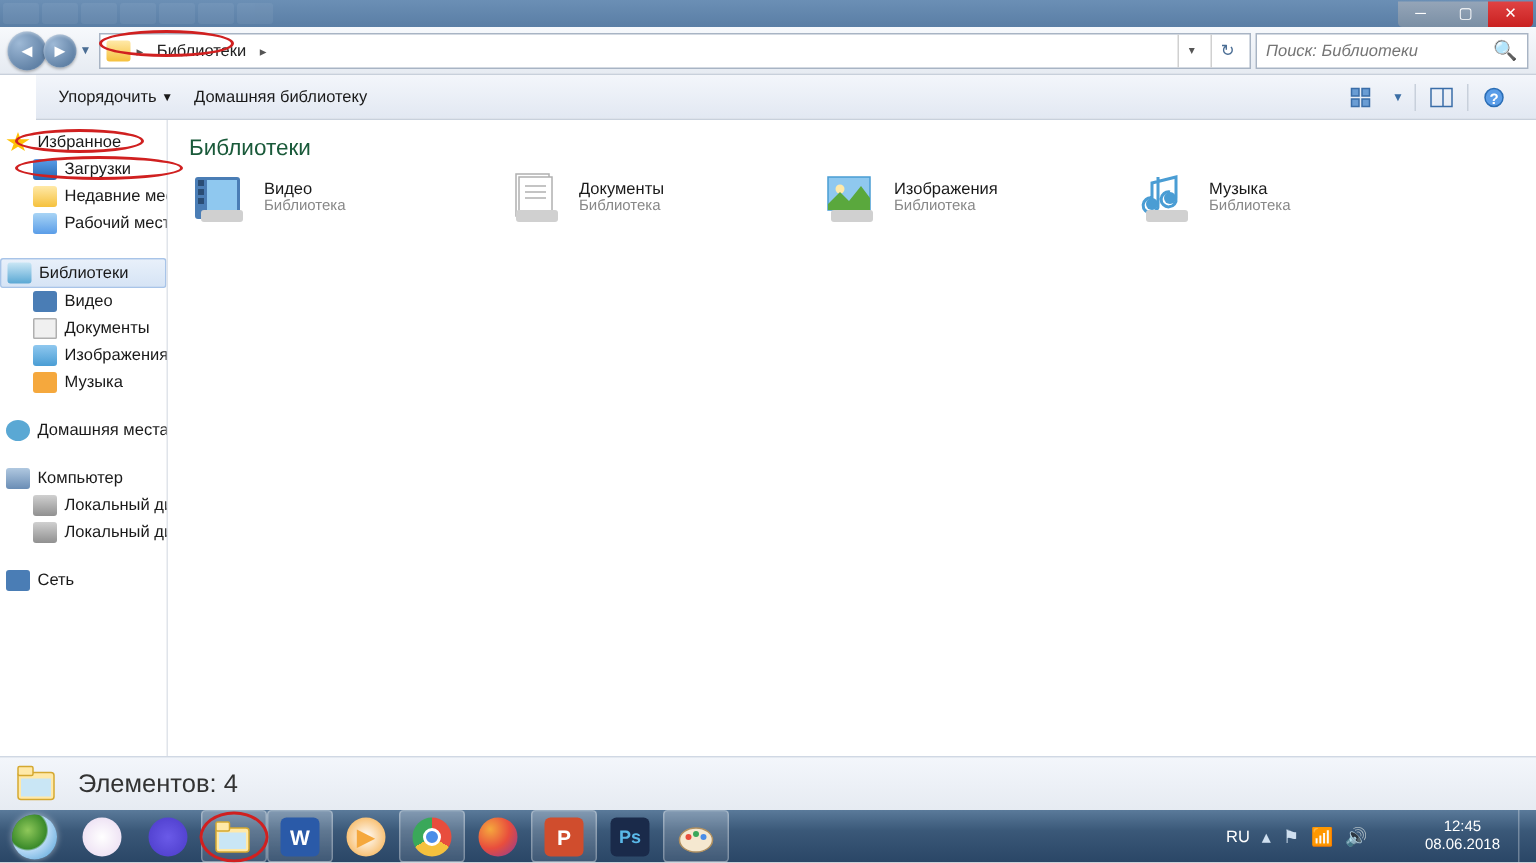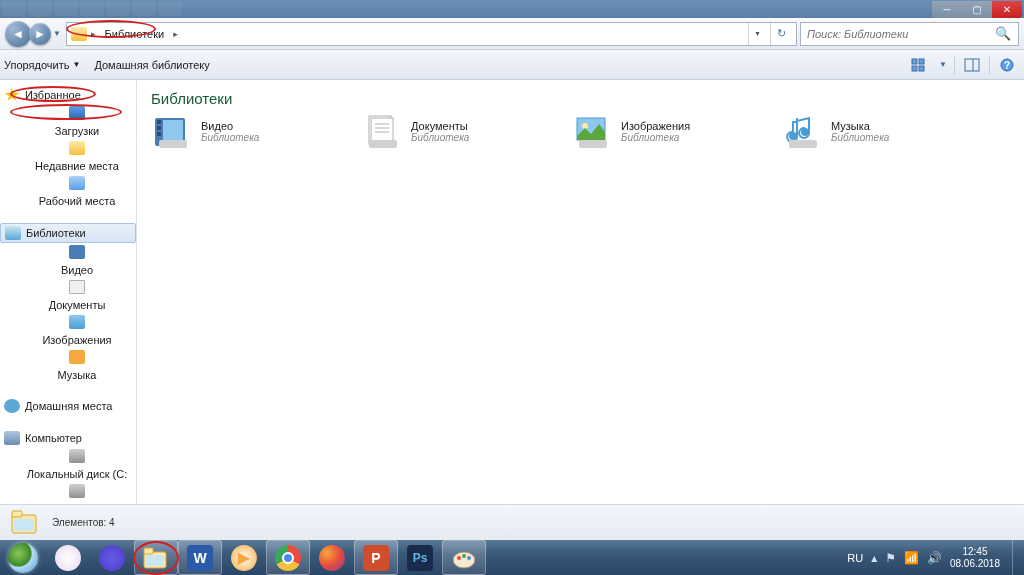--- a/index.html
+++ b/index.html
@@ -20,40 +20,40 @@
 .nav-btns { display: flex; align-items: center; }
 .nav-back, .nav-fwd { width: 26px; height: 26px; border-radius: 50%; background: radial-gradient(circle at 30% 30%, #9eb9d6, #4a6d94); display: flex; align-items: center; justify-content: center; color: #fff; font-size: 12px; box-shadow: inset 0 1px 2px rgba(255,255,255,0.4), 0 1px 2px rgba(0,0,0,0.3); }
 .nav-fwd { width: 22px; height: 22px; margin-left: -2px; }
 .nav-drop { width: 12px; height: 20px; display: flex; align-items: center; justify-content: center; font-size: 8px; color: #4a6d94; }
 .addressbar { flex: 1; height: 24px; background: #fff; border: 1px solid #a8b4c4; display: flex; align-items: center; padding: 0 4px; gap: 4px; position: relative; }
 .addressbar .folder-icon-small { width: 16px; height: 14px; background: linear-gradient(to bottom, #ffe9a8, #f5c13d); border-radius: 2px; }
 .addressbar .crumb { font-size: 11px; color: #222; padding: 2px 5px; }
 .addressbar .chev { font-size: 9px; color: #555; }
 .addr-refresh { width: 22px; display: flex; align-items: center; justify-content: center; border-left: 1px solid #d0d0d0; height: 100%; font-size: 11px; color: #4a6d94; }
 .addr-drop { width: 18px; display: flex; align-items: center; justify-content: center; border-left: 1px solid #d0d0d0; height: 100%; font-size: 8px; color: #555; }
-.searchbox { width: 219px; height: 24px; background: #fff; border: 1px solid #a8b4c4; display: flex; align-items: center; padding: 0 6px; }
+.searchbox { width: 182px; height: 24px; background: #fff; border: 1px solid #a8b4c4; display: flex; align-items: center; padding: 0 6px; }
 .searchbox input { border: none; outline: none; flex: 1; font-size: 11px; font-style: italic; color: #888; }
 .searchbox .mag { color: #3b6ea5; font-size: 13px; }
 
 
-.toolbar { height: 30px; background: linear-gradient(to bottom, #f3f6fb, #e2e8f2); display: flex; align-items: center; padding: 0 4px; border-bottom: 1px solid #c8d0db; justify-content: space-between; }
+.toolbar { height: 30px; background: linear-gradient(to bottom, #f3f6fb, #e2e8f2); display: flex; align-items: center; padding: 0 15px; border-bottom: 1px solid #c8d0db; justify-content: space-between; margin-left: 24px; }
 .toolbar-left { display: flex; align-items: center; gap: 14px; }
 .tool-btn { font-size: 11px; color: #1a1a1a; display: flex; align-items: center; gap: 3px; }
 .tool-btn .drop { font-size: 8px; }
 .toolbar-right { display: flex; align-items: center; gap: 4px; }
 .tr-btn { width: 26px; height: 22px; display: flex; align-items: center; justify-content: center; color: #3b6ea5; font-size: 12px; border: 1px solid transparent; }
 .tr-sep { width: 1px; height: 18px; background: #c8d0db; }
 
 
 .mainarea { display: flex; height: 424px; }
-.sidebar { width: 137px; border-right: 1px solid #e0e4ea; padding: 6px 0; overflow: hidden; }
+.sidebar { width: 112px; border-right: 1px solid #e0e4ea; padding: 6px 0; overflow: hidden; }
 .side-group { margin-bottom: 14px; }
 .side-item { display: flex; align-items: center; gap: 5px; padding: 2px 4px 2px 14px; font-size: 11px; color: #1a1a1a; white-space: nowrap; position: relative; }
 .side-item.header { padding-left: 4px; }
-.side-item.child { padding-left: 22px; flex-direction: column; }
+.side-item.child { padding-left: 22px; }
 .side-item.sel { background: linear-gradient(to bottom, #e8f0fa, #d6e4f5); border: 1px solid #a8c4e8; border-radius: 2px; }
 .side-icon { width: 16px; height: 14px; flex-shrink: 0; }
 .ico-star { background: #ffc107; clip-path: polygon(50% 0%, 61% 35%, 98% 35%, 68% 57%, 79% 91%, 50% 70%, 21% 91%, 32% 57%, 2% 35%, 39% 35%); }
 .ico-dl { background: linear-gradient(to bottom, #5a9de8, #2668b3); border-radius: 2px; }
 .ico-recent { background: linear-gradient(to bottom, #ffe9a8, #f5c13d); border-radius: 2px; }
 .ico-desktop { background: linear-gradient(to bottom, #a8d4f5, #5a9de8); border-radius: 2px; }
 .ico-lib { background: linear-gradient(to bottom, #c9e6f5, #5aa8d4); border-radius: 2px; }
 .ico-video { background: #4a7db5; border-radius: 2px; }
 .ico-doc { background: #f0f0f0; border: 1px solid #b0b0b0; border-radius: 1px; }
 .ico-img { background: linear-gradient(to bottom, #8fc8ef, #4a9dd4); border-radius: 2px; }
@@ -64,39 +64,39 @@
 .ico-net { background: #4a7db5; border-radius: 2px; }
 
 .content { flex: 1; padding: 10px 14px; }
 .content-title { font-size: 15px; color: #1a5a3a; margin-bottom: 3px; }
 .content-sub { font-size: 11px; color: #555; margin-bottom: 14px; }
 .lib-grid { display: flex; gap: 20px; }
 .lib-item { display: flex; align-items: center; gap: 8px; width: 190px; }
 .lib-icon { width: 42px; height: 42px; flex-shrink: 0; }
 .lib-text { display: flex; flex-direction: column; }
 .lib-name { font-size: 11px; color: #1a1a1a; }
-.lib-type { font-size: 10px; color: #888; font-style: italic; }
+.lib-type { font-size: 10px; color: #888; }
 
 
 .statusbar { height: 36px; background: linear-gradient(to bottom, #f3f6fb, #e6ebf2); display: flex; align-items: center; padding: 0 10px; gap: 10px; border-top: 1px solid #d0d8e4; }
 .status-icon { width: 32px; height: 28px; }
-.status-text { font-size: 10px; color: #333; }
+.status-text { font-size: 17px; color: #333; }
 
 
 .taskbar { height: 35px; background: linear-gradient(to bottom, #5a7a9a, #3a5878 40%, #2a4666); display: flex; align-items: center; padding: 0; justify-content: space-between; }
 .taskbar-left { display: flex; align-items: center; height: 100%; }
 .start-btn { width: 46px; height: 100%; display: flex; align-items: center; justify-content: center; }
 .start-orb { width: 30px; height: 30px; border-radius: 50%; background: radial-gradient(circle at 35% 35%, #8fc85a, #3a8a2a 45%, #b5d8f5 50%, #4a9dd4); box-shadow: 0 0 4px rgba(255,255,255,0.5); }
 .tb-item { width: 44px; height: 100%; display: flex; align-items: center; justify-content: center; position: relative; }
 .tb-item.active { background: linear-gradient(to bottom, rgba(255,255,255,0.25), rgba(255,255,255,0.1)); border: 1px solid rgba(255,255,255,0.3); border-radius: 3px; }
 .tb-ico { width: 26px; height: 26px; border-radius: 4px; }
 .taskbar-right { display: flex; align-items: center; gap: 8px; padding-right: 2px; height: 100%; }
 .tray-ico { color: #d0e0f0; font-size: 12px; }
 .lang { color: #fff; font-size: 11px; }
-.clock { color: #fff; font-size: 10px; text-align: center; line-height: 1.2; padding-right: 4px; }
+.clock { color: #fff; font-size: 10px; text-align: center; line-height: 1.2; padding-right: 4px; margin-left: 30px; }
 .show-desktop { width: 10px; height: 100%; border-left: 1px solid rgba(255,255,255,0.3); }
 
 
 .anno { position: absolute; border: 2px solid #d02020; border-radius: 50%; pointer-events: none; }
 
 svg { display: block; }
 </style>
 </head>
 <body>
 

